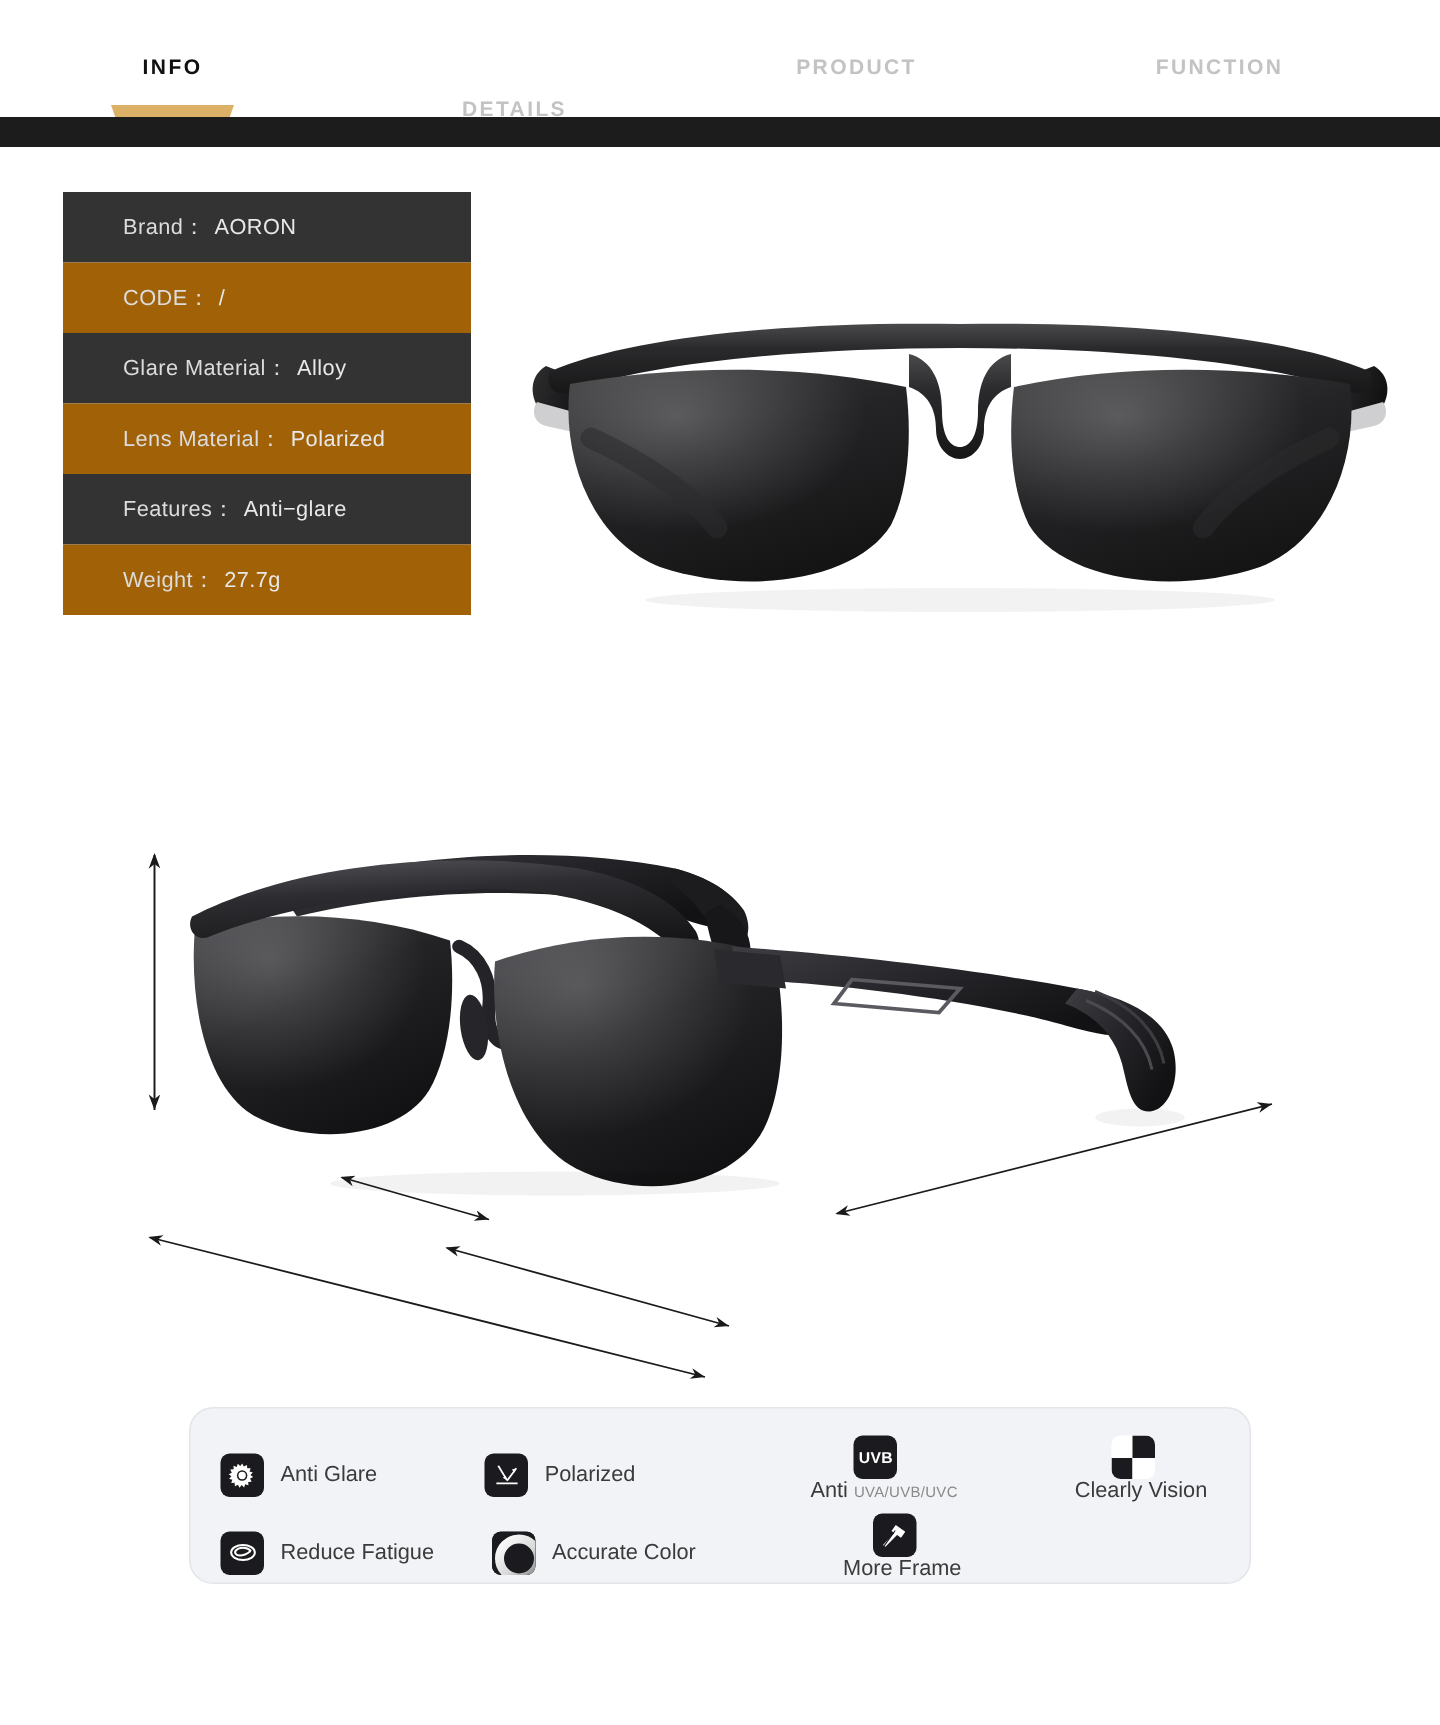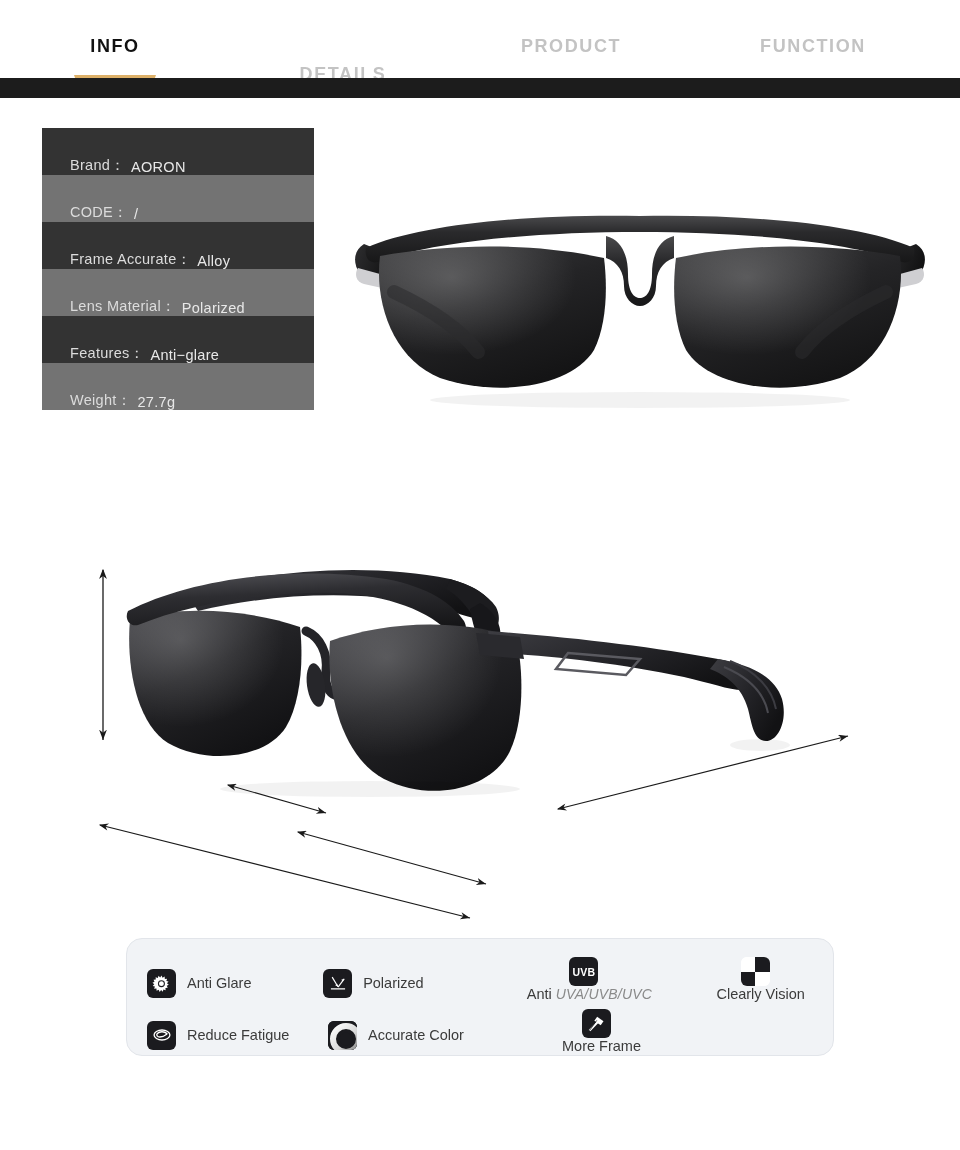--- a/index.html
+++ b/index.html
@@ -16,21 +16,21 @@
   .tabbar {
     position: absolute; top: 0; left: 0; width: 960px; height: 78px;
     background: #ffffff;
   }
   .tabs {
     position: absolute; bottom: 0; left: 0; width: 960px; height: 44px;
     display: flex; align-items: flex-start;
   }
   .tab {
     width: 204px; text-align: center; position: relative;
-    font-size: 18px; letter-spacing: 1.6px; font-weight: 700;
+    font-size: 14px; letter-spacing: 1.6px; font-weight: 700;
     color: #c3c3c3; padding-top: 2px; cursor: pointer; white-space: nowrap;
   }
   .tab:nth-child(1) { width: 230px; }
   .tab:nth-child(2) { width: 226px; margin-top: 28px; }
   .tab:nth-child(3) { width: 230px; }
   .tab:nth-child(4) { width: 254px; }
   .tab.active { color: #111111; }
   .tab-indicator {
     position: absolute; left: 50%; transform: translateX(-50%);
     bottom: -32px; width: 82px; height: 14px;
@@ -40,26 +40,26 @@
   .darkband {
     position: absolute; top: 78px; left: 0; width: 960px; height: 20px;
     background: #1c1c1c;
   }
 
   
   .spec-table {
     position: absolute; left: 42px; top: 128px; width: 272px;
   }
   .spec-row {
-    height: 47px; display: flex; align-items: flex-end;
-    padding-left: 28px; font-size: 14.5px; color: #d9d9d9;
+    height: 47px; display: flex; align-items: center;
+    padding-left: 40px; font-size: 14.5px; color: #d9d9d9;
     letter-spacing: .3px;
   }
   .spec-row.odd  { background: #333333; }
-  .spec-row.even { background: #737373; }
+  .spec-row.even { background: #a16207; }
   .spec-label { color: #dcdcdc; }
   .spec-value { color: #e8e8e8; margin-left: 6px; }
 
   
   .front-view { position: absolute; left: 350px; top: 200px; width: 580px; height: 220px; }
 
   
   .side-view { position: absolute; left: 120px; top: 545px; width: 700px; height: 255px; }
 
   
@@ -78,21 +78,21 @@
     display: flex; align-items: center; height: 52px;
   }
   .f-w1 { width: 181px; } .f-w2 { width: 172px; }
   .f-w3 { width: 192px; flex-direction: column; } .f-w4 { width: 160px; flex-direction: column; }
   .ficon {
     width: 29px; height: 29px; border-radius: 6px; background: #1b1b1f;
     flex: 0 0 29px; position: relative; overflow: hidden;
     display: flex; align-items: center; justify-content: center;
   }
   .flabel { margin-left: 11px; font-size: 14.5px; color: #3b3b3b; white-space: nowrap; }
-  .flabel .sub { font-size: 14px; color: #8a8a8a; letter-spacing: .2px; font-style: italic; }
+  .flabel .sub { font-size: 10px; color: #8a8a8a; letter-spacing: .2px; }
 
   
   .icon-checker { background: #ffffff; }
   .icon-checker .q { position: absolute; width: 50%; height: 50%; }
   .icon-checker .q1 { left:0; top:0; background:#ffffff; }
   .icon-checker .q2 { left:50%; top:0; background:#1b1b1f; }
   .icon-checker .q3 { left:0; top:50%; background:#1b1b1f; }
   .icon-checker .q4 { left:50%; top:50%; background:#ffffff; }
 
   
@@ -126,21 +126,21 @@
   <div class="spec-table">
     <div class="spec-row odd">
       <span class="spec-label">Brand：</span>
       <span class="spec-value">AORON</span>
     </div>
     <div class="spec-row even">
       <span class="spec-label">CODE：</span>
       <span class="spec-value">/</span>
     </div>
     <div class="spec-row odd">
-      <span class="spec-label">Frame Accurate：</span>
+      <span class="spec-label">Glare Material：</span>
       <span class="spec-value">Alloy</span>
     </div>
     <div class="spec-row even">
       <span class="spec-label">Lens Material：</span>
       <span class="spec-value">Polarized</span>
     </div>
     <div class="spec-row odd">
       <span class="spec-label">Features：</span>
       <span class="spec-value">Anti−glare</span>
     </div>

